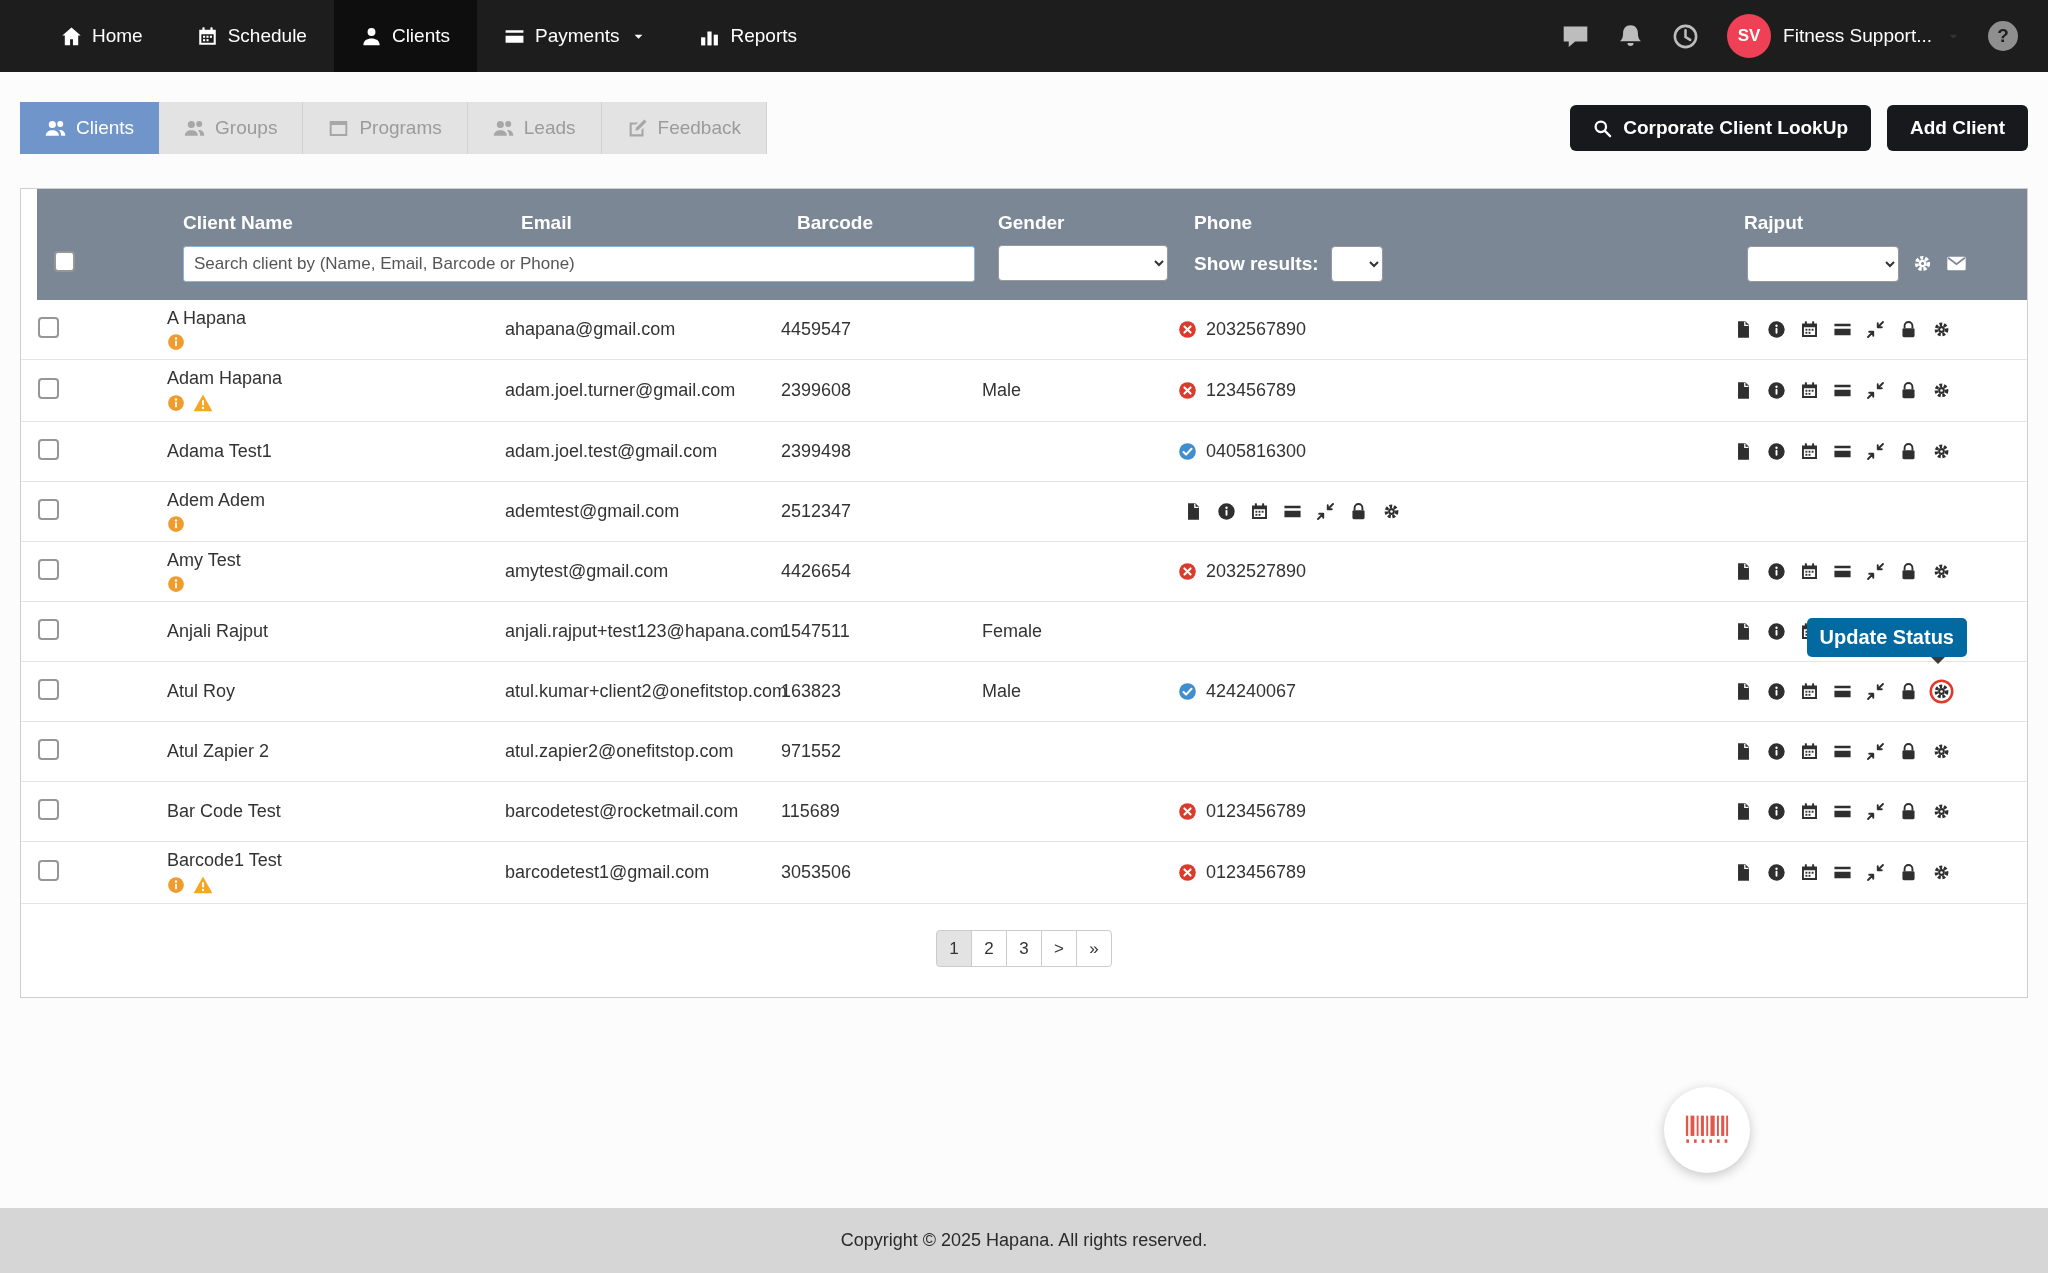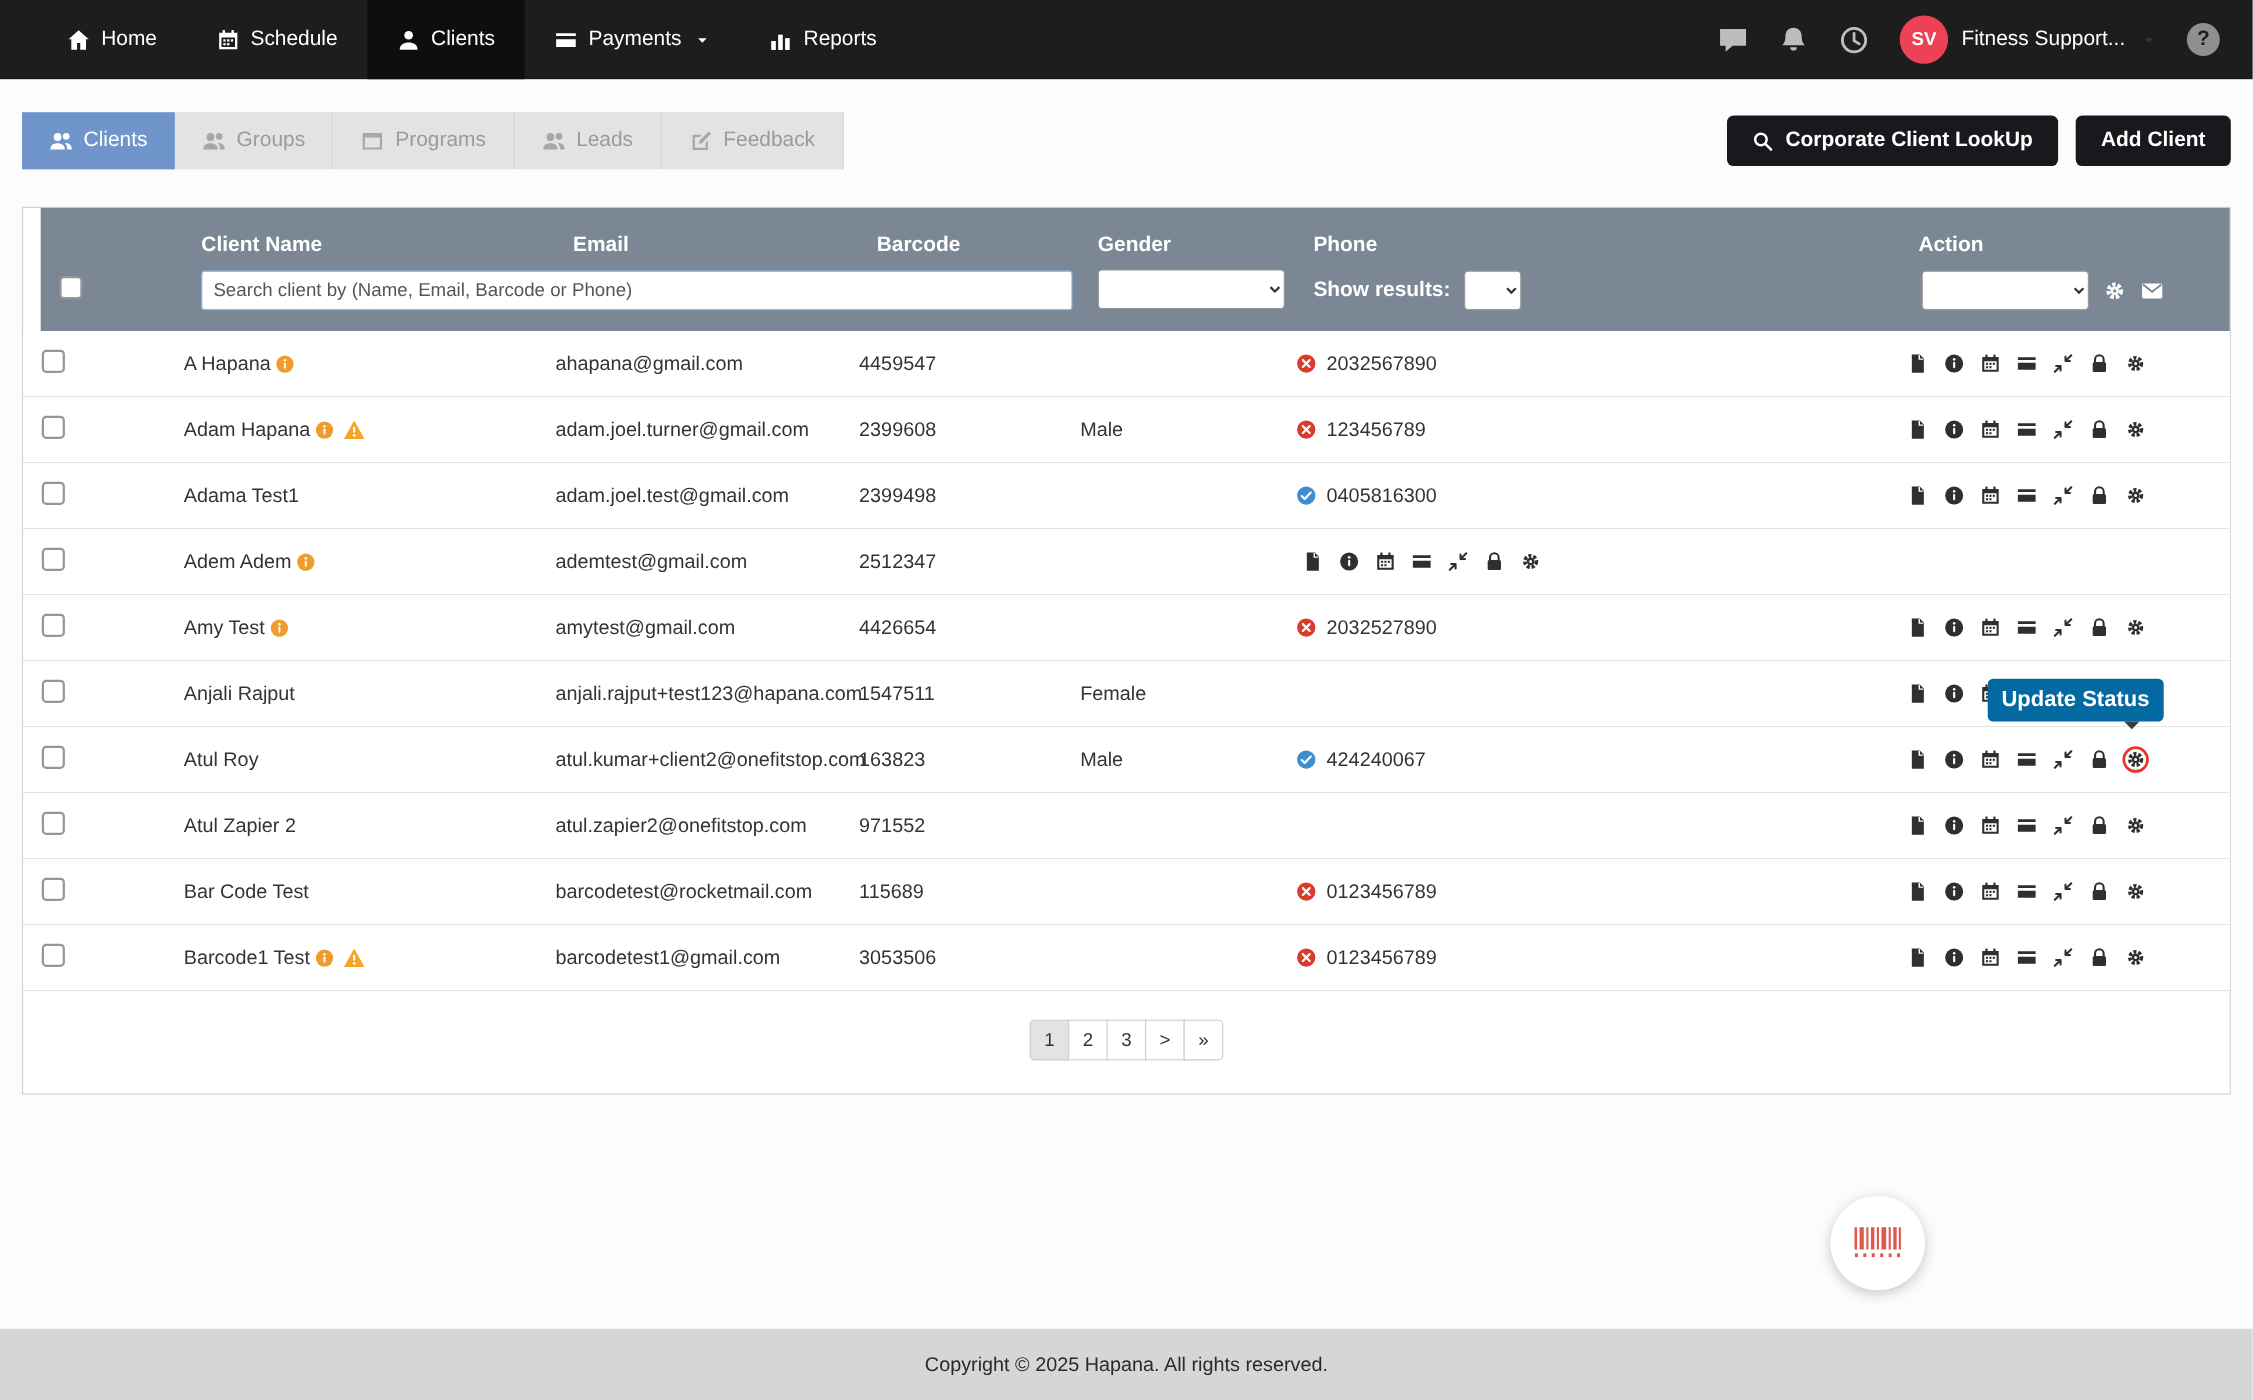--- a/index.html
+++ b/index.html
@@ -50,21 +50,21 @@
   select { height:36px; border:1px solid #999; border-radius:4px; background:#fff; font-size:17px; font-family:inherit; color:#333; padding:16px 4px; }
   .gender-select { width:170px; }
   .results-select { width:52px; }
   .status-select { width:152px; }
   .fcell-results { display:flex; align-items:center; gap:12px; color:#fff; font-size:19px; font-weight:bold; }
   .fcell-action { grid-column:7; display:flex; align-items:center; gap:13px; padding-left:3px; }
   .wicon { width:21px; height:21px; color:#fff; cursor:pointer; display:inline-block; }
   .checkbox { width:21px; height:21px; border:2px solid #969696; border-radius:4px; background:#fff; display:inline-block; margin-left:17px; cursor:pointer; }
 
   .trow { min-height:60px; align-items:center; border-bottom:1px solid #e4e4e4; font-size:18px; color:#333; background:#fff; }
-  .c-name { display:flex; gap:4px; padding:8px 0; }
+  .c-name { display:flex; flex-direction:column; gap:4px; padding:8px 0; }
   .cname { font-size:18px; color:#333; }
   .badges { display:flex; gap:8px; align-items:center; }
   .badge { width:18px; height:18px; display:inline-block; cursor:pointer; }
   .badge.warn { width:20px; height:20px; }
   .c-phone { display:flex; align-items:center; gap:9px; }
   .picon { width:19px; height:19px; display:inline-block; }
   .c-actions { display:flex; align-items:center; gap:14px; padding-left:6px; color:#2f2f2f; }
   .aicon { width:19px; height:19px; display:inline-block; cursor:pointer; position:relative; }
   .gear-hl { box-shadow:0 0 0 2.5px #e0392c; border-radius:50%; }
   .tooltip { position:absolute; bottom:44px; right:-16px; background:#0369a1; color:#fff; font-size:20px; font-weight:bold; padding:8px 13px; border-radius:5px; white-space:nowrap; z-index:5; }
@@ -244,21 +244,21 @@
 
 <div class="table-wrap">
   <div class="thead">
     <div class="tgrid hrow">
       <div></div>
       <div class="hcell">Client Name</div>
       <div class="hcell">Email</div>
       <div class="hcell">Barcode</div>
       <div class="hcell">Gender</div>
       <div class="hcell">Phone</div>
-      <div class="hcell">Action</div>
+      <div class="hcell">Rajput</div>
     </div>
     <div class="tgrid frow">
       <div><span class="checkbox"></span></div>
       <input class="search-input" type="text" placeholder="Search client by (Name, Email, Barcode or Phone)" style="">
       <div>
         <select class="gender-select">
           <option>All</option>
         </select>
       </div>
       <div class="fcell-results">

